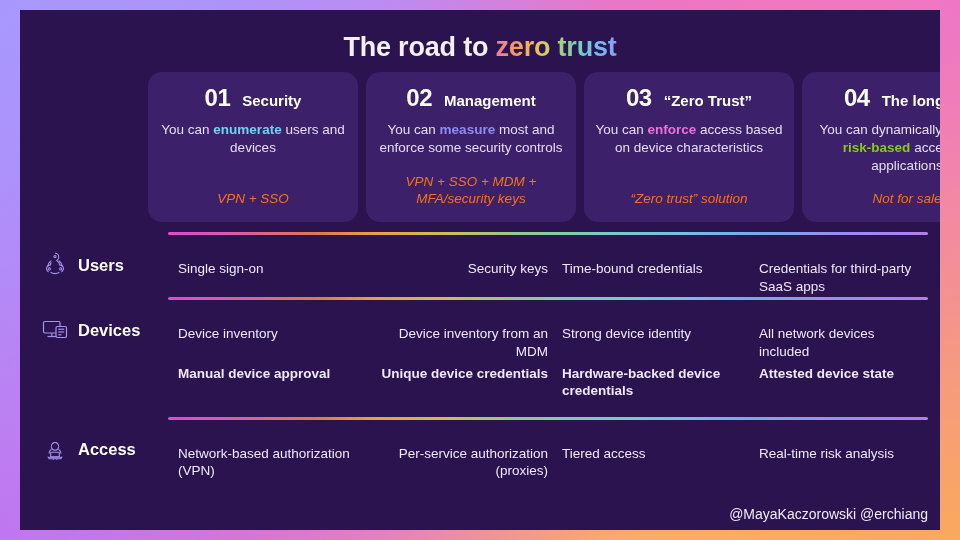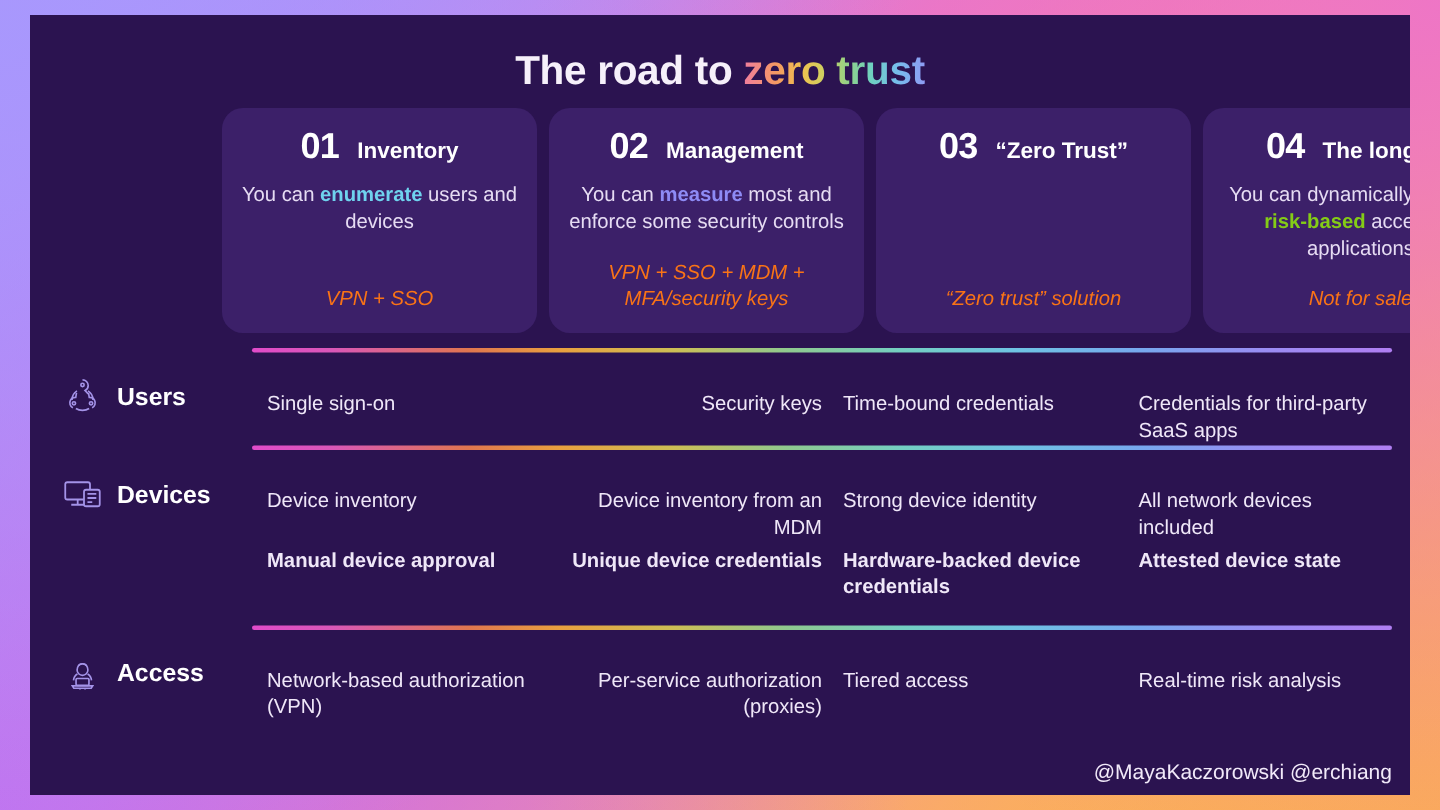--- a/index.html
+++ b/index.html
@@ -210,40 +210,41 @@
 
   <div class="title">
     <span>The road to </span><span class="grad">zero trust</span>
   </div>
 
   <div class="cards">
 
     <div class="card">
       <div class="card-head">
         <span class="card-num">01</span>
-        <span class="card-title">Inventory</span>
+        <span class="card-title">Security</span>
       </div>
       <div class="card-desc"><span>You can </span><b style="color: rgb(111, 211, 238);">enumerate</b><span> users and devices</span></div>
       <div class="card-foot">VPN + SSO</div>
     </div>
 
     <div class="card">
       <div class="card-head">
         <span class="card-num">02</span>
         <span class="card-title">Management</span>
       </div>
       <div class="card-desc"><span>You can </span><b style="color: rgb(142, 139, 245);">measure</b><span> most and enforce some security controls</span></div>
       <div class="card-foot">VPN + SSO + MDM + MFA/security keys</div>
     </div>
 
     <div class="card">
       <div class="card-head">
         <span class="card-num">03</span>
         <span class="card-title">“Zero Trust”</span>
       </div>
+      <div class="card-desc"><span>You can </span><b style="color: rgb(236, 114, 216);">enforce</b><span> access based on device characteristics</span></div>
       <div class="card-foot">“Zero trust” solution</div>
     </div>
 
     <div class="card">
       <div class="card-head">
         <span class="card-num">04</span>
         <span class="card-title">The long tail</span>
       </div>
       <div class="card-desc"><span>You can dynamically </span><b style="color: #84cc16;">enforce risk-based</b><span> access to applications</span></div>
       <div class="card-foot">Not for sale</div>

